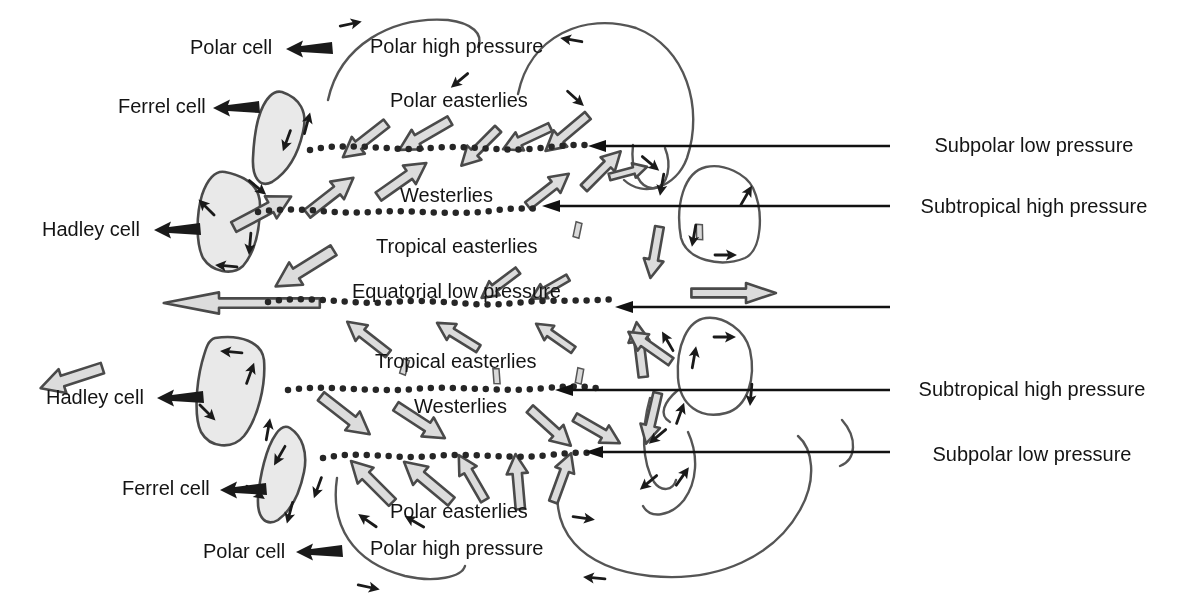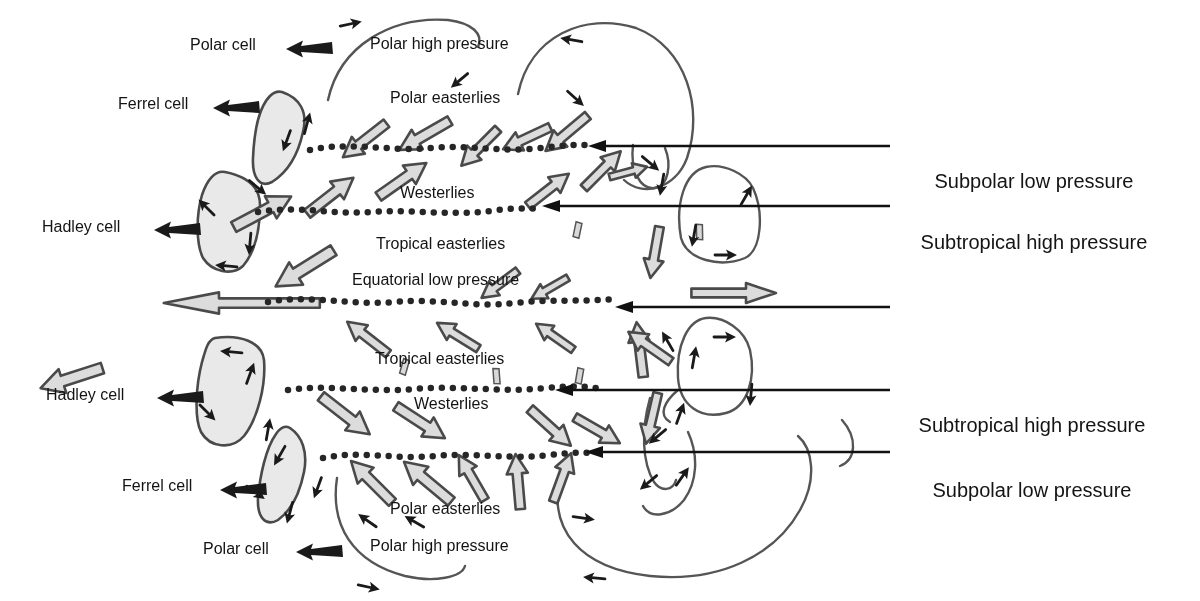--- a/index.html
+++ b/index.html
@@ -1,20 +1,20 @@
 <!DOCTYPE html>
 <html><head>
 <meta charset="utf-8">
 <style>
   html,body{margin:0;padding:0;background:#ffffff;}
   #stage{position:relative;width:1200px;height:601px;background:#ffffff;overflow:hidden;
          font-family:"Liberation Sans", sans-serif;color:#141414;}
   #art{position:absolute;left:0;top:0;}
-  .lbl{position:absolute;font-size:16px;line-height:1.12;white-space:nowrap;color:#141414;}
-  .lbl-right{font-size:20px;white-space:normal;text-align:center;width:258px;margin-top:36px;}
+  .lbl{position:absolute;font-size:20px;line-height:1.12;white-space:nowrap;color:#141414;}
+  .lbl-right{font-size:20px;white-space:normal;text-align:center;width:258px;}
 </style>
 </head>
 <body>
 
 <div id="stage">
 
 <svg id="art" width="1200" height="601" viewBox="0 0 1200 601">
   <defs>
 
     <g id="ba">
@@ -187,21 +187,21 @@
   <div class="lbl" style="left:118px;top:95px">Ferrel cell</div>
   <div class="lbl" style="left:42px;top:218px">Hadley cell</div>
   <div class="lbl" style="left:46px;top:386px">Hadley cell</div>
   <div class="lbl" style="left:122px;top:477px">Ferrel cell</div>
   <div class="lbl" style="left:203px;top:540px">Polar cell</div>
 
   <div class="lbl" style="left:370px;top:35px">Polar high pressure</div>
   <div class="lbl" style="left:390px;top:89px">Polar easterlies</div>
   <div class="lbl" style="left:400px;top:184px">Westerlies</div>
   <div class="lbl" style="left:376px;top:235px">Tropical easterlies</div>
-  <div class="lbl" style="left:352px;top:271px">Equatorial low pressure</div>
+  <div class="lbl" style="left:352px;top:280px">Equatorial low pressure</div>
   <div class="lbl" style="left:375px;top:350px">Tropical easterlies</div>
   <div class="lbl" style="left:414px;top:395px">Westerlies</div>
   <div class="lbl" style="left:390px;top:500px">Polar easterlies</div>
   <div class="lbl" style="left:370px;top:537px">Polar high pressure</div>
 
   <div class="lbl lbl-right" style="left:905px;top:134px">Subpolar low pressure</div>
   <div class="lbl lbl-right" style="left:905px;top:195px">Subtropical high pressure</div>
   <div class="lbl lbl-right" style="left:903px;top:378px">Subtropical high pressure</div>
   <div class="lbl lbl-right" style="left:903px;top:443px">Subpolar low pressure</div>
 

